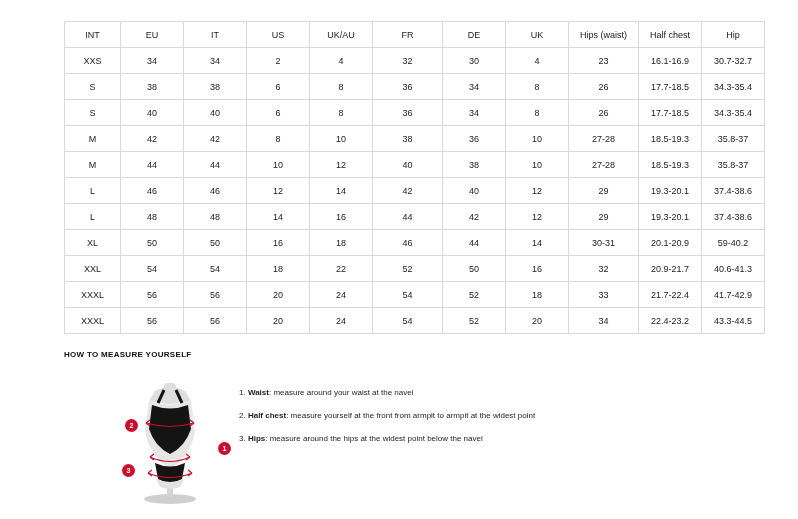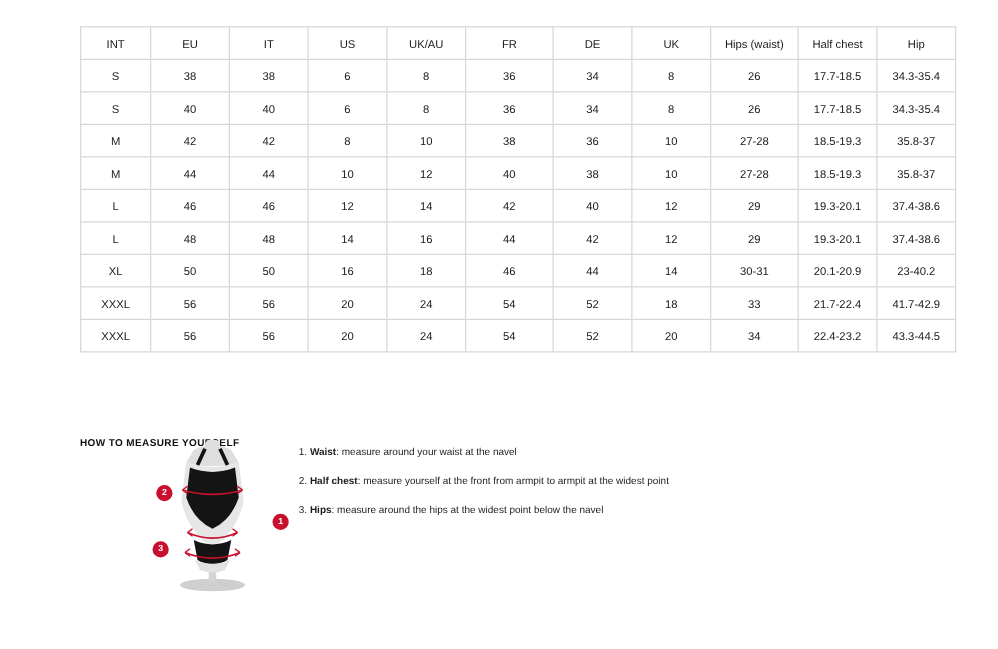--- a/index.html
+++ b/index.html
@@ -66,21 +66,21 @@
     left: 64px;
     top: 350px;
     font-size: 8px;
     font-weight: bold;
     letter-spacing: .3px;
     color: #111111;
   }
   .measure-block {
     position: absolute;
     left: 64px;
-    top: 350px;
+    top: 381px;
     width: 670px;
     height: 130px;
   }
   .figure {
     position: absolute;
     left: 36px;
     top: 0px;
     width: 140px;
     height: 125px;
   }
@@ -144,20 +144,33 @@
             <td>FR</td>
             <td>DE</td>
             <td>UK</td>
             <td>Hips (waist)</td>
             <td>Half chest</td>
             <td>Hip</td>
           </tr>
       </thead>
       <tbody id="body-rows">
           <tr>
+            <td>XXS</td>
+            <td>34</td>
+            <td>34</td>
+            <td>2</td>
+            <td>4</td>
+            <td>32</td>
+            <td>30</td>
+            <td>4</td>
+            <td>23</td>
+            <td>16.1-16.9</td>
+            <td>30.7-32.7</td>
+          </tr>
+          <tr>
             <td>S</td>
             <td>38</td>
             <td>38</td>
             <td>6</td>
             <td>8</td>
             <td>36</td>
             <td>34</td>
             <td>8</td>
             <td>26</td>
             <td>17.7-18.5</td>
@@ -232,21 +245,34 @@
             <td>XL</td>
             <td>50</td>
             <td>50</td>
             <td>16</td>
             <td>18</td>
             <td>46</td>
             <td>44</td>
             <td>14</td>
             <td>30-31</td>
             <td>20.1-20.9</td>
-            <td>23-40.2</td>
+            <td>59-40.2</td>
+          </tr>
+          <tr>
+            <td>XXL</td>
+            <td>54</td>
+            <td>54</td>
+            <td>18</td>
+            <td>22</td>
+            <td>52</td>
+            <td>50</td>
+            <td>16</td>
+            <td>32</td>
+            <td>20.9-21.7</td>
+            <td>40.6-41.3</td>
           </tr>
           <tr>
             <td>XXXL</td>
             <td>56</td>
             <td>56</td>
             <td>20</td>
             <td>24</td>
             <td>54</td>
             <td>52</td>
             <td>18</td>

